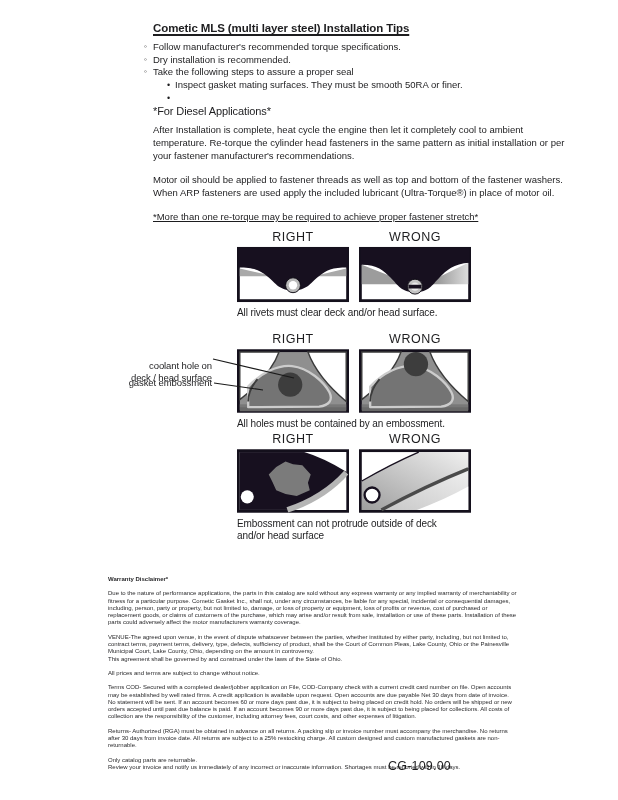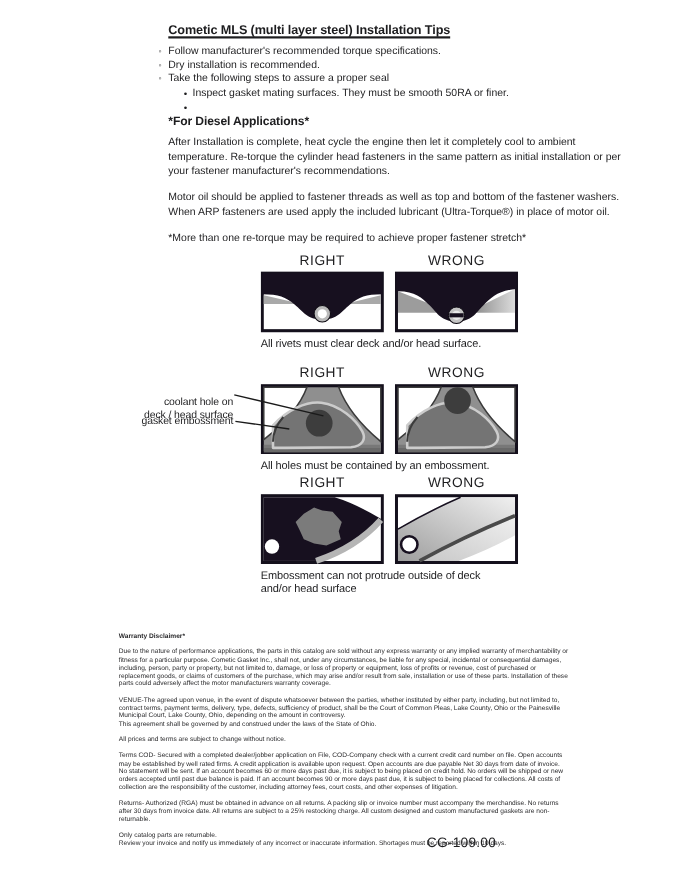--- a/index.html
+++ b/index.html
@@ -17,23 +17,23 @@
     margin: 0 0 7px 12px;
     font-size: 11.5px; font-weight: bold; letter-spacing: -0.1px;
     text-decoration: underline; text-decoration-thickness: 1.5px; text-underline-offset: 2px;
   }
   .tip { position: relative; padding-left: 12px; font-size: 9.5px; line-height: 12.7px; }
   .tip .marker { position: absolute; left: 3px; top: 0; font-size: 8px; }
   .tip.l2 { padding-left: 34px; }
   .tip.l2 .marker { left: 26px; font-size: 9px; }
 
   .diesel { margin: 13px 0 0 12px; width: 424px; font-size: 9.5px; line-height: 13px; }
-  .diesel-heading { font-size: 11px; font-weight: bold; margin-bottom: 5px; letter-spacing: -0.1px; }
+  .diesel-heading { font-size: 11px; font-weight: normal; margin-bottom: 5px; letter-spacing: -0.1px; }
   .diesel p { margin: 0 0 11px 0; }
-  .diesel p.note { margin-bottom: 0; }
+  .diesel p.note { margin-bottom: 0; text-decoration: underline; }
 
   
   .diagrams { position: absolute; left: 237px; top: 230px; width: 260px; }
   .diag-row { position: absolute; left: 0; width: 234px; }
   .row1 { top: 0; } .row2 { top: 102px; } .row3 { top: 202px; }
   .labels { display: flex; gap: 10px; height: 15px; }
   .labels .rw { width: 120px; text-align: center; font-size: 12.5px; letter-spacing: 0.5px; }
   .panels { display: flex; gap: 10px; }
   .panels svg { display: block; }
   .caption { font-size: 10px; line-height: 11.5px; margin-top: 3px; letter-spacing: -0.1px; }

